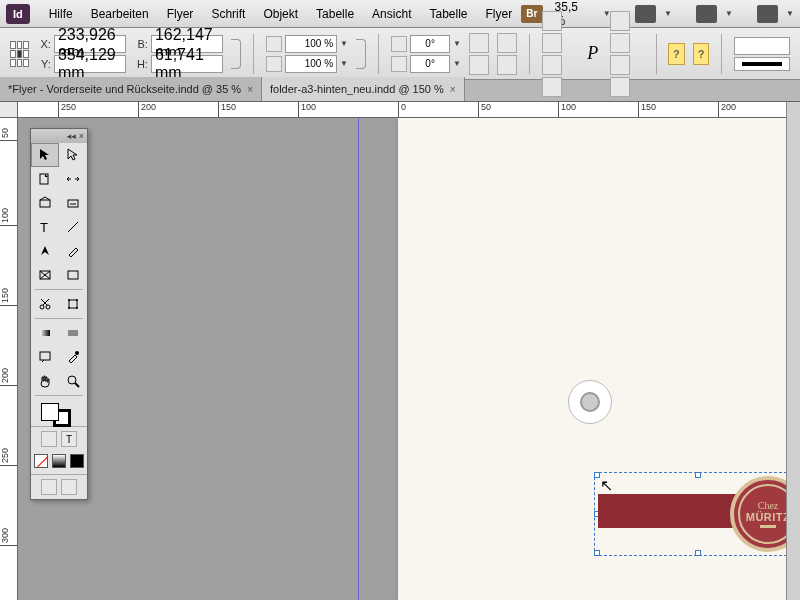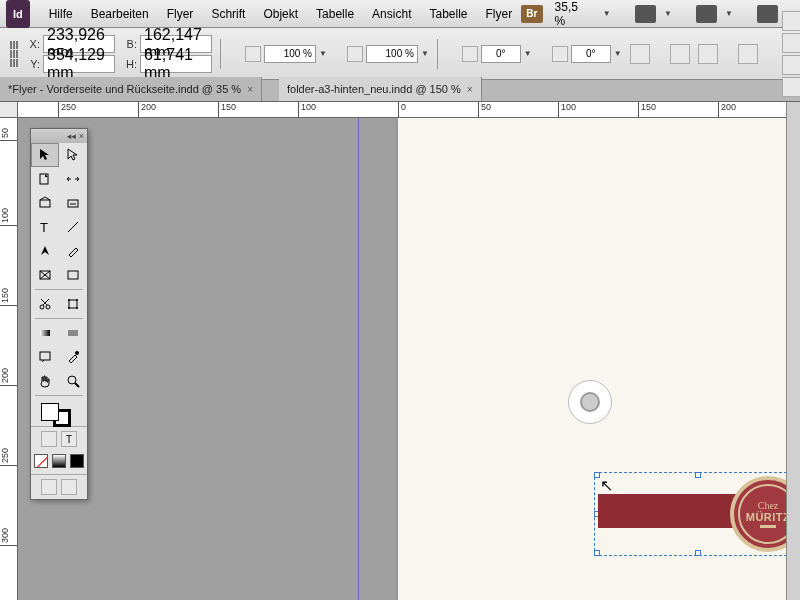--- a/index.html
+++ b/index.html
@@ -1,55 +1,55 @@
 <!DOCTYPE html>
 <html><head>
 <meta charset="utf-8">
 <style>
 * { margin: 0; padding: 0; box-sizing: border-box; font-family: "Segoe UI", Tahoma, sans-serif; }
 body { width: 800px; height: 600px; background: #a0a0a0; overflow: hidden; position: relative; }
 
 
 .menubar { height: 28px; background: linear-gradient(#f0f0f0,#d8d8d8); display: flex; align-items: center; padding: 0 6px; border-bottom: 1px solid #888; font-size: 12px; }
-.app-badge { width: 24px; height: 28px; background: #4a2a4a; color: #fff; display: flex; align-items: center; justify-content: center; font-weight: bold; font-size: 11px; border-radius: 3px; margin-right: 10px; }
+.app-badge { width: 24px; height: 20px; background: #4a2a4a; color: #fff; display: flex; align-items: center; justify-content: center; font-weight: bold; font-size: 11px; border-radius: 3px; margin-right: 10px; }
 .menu-item { padding: 0 9px; cursor: pointer; }
 .menubar-right { margin-left: auto; display: flex; align-items: center; gap: 8px; }
 .br-badge { width: 22px; height: 18px; background: #8a6436; color: #fff; font-size: 10px; display: flex; align-items: center; justify-content: center; border-radius: 2px; font-weight: bold; }
 .zoom-display { font-size: 12px; padding: 0 4px; }
 .dd-arrow { font-size: 8px; color: #444; }
 .workspace-icon { width: 22px; height: 18px; background: #555; border-radius: 2px; }
 
 
 .controlbar { height: 52px; background: linear-gradient(#ededed,#dcdcdc); border-bottom: 1px solid #888; display: flex; align-items: center; padding: 2px 10px; gap: 8px; font-size: 11px; }
 .ref-grid { width: 26px; height: 26px; display: grid; grid-template-columns: repeat(3,1fr); grid-template-rows: repeat(3,1fr); gap: 1px; }
 .ref-grid div { background: #fff; border: 1px solid #777; }
 .ref-grid div.sel { background: #333; }
 .coord-group { display: flex; flex-direction: column; gap: 2px; }
 .coord-row { display: flex; align-items: center; gap: 3px; }
 .coord-label { width: 14px; text-align: right; color: #333; }
 .coord-input { width: 72px; height: 18px; background: #fff; border: 1px solid #999; font-size: 16px; padding: 0 3px; display: flex; align-items: center; }
 .link-icon { width: 14px; height: 30px; border: 1px solid #999; border-left: none; border-radius: 0 4px 4px 0; }
-.pct-group { display: flex; gap: 20px; }
+.pct-group { display: flex; flex-direction: column; gap: 2px; }
 .pct-input { width: 52px; height: 18px; background: #fff; border: 1px solid #999; font-size: 10px; display: flex; align-items: center; padding: 0 3px; justify-content: flex-end; }
 .tiny-icon { width: 16px; height: 16px; border: 1px solid #aaa; background: #e8e8e8; }
 .angle-input { width: 40px; height: 18px; background: #fff; border: 1px solid #999; font-size: 10px; display: flex; align-items: center; justify-content: center; }
 .divider-v { width: 1px; height: 40px; background: #aaa; margin: 0 4px; }
 .ctrl-btn { width: 20px; height: 20px; background: #e8e8e8; border: 1px solid #aaa; }
 .ctrl-cluster { display: flex; flex-wrap: wrap; gap: 2px; width: 46px; }
 .big-p { font-size: 18px; font-family: serif; font-style: italic; padding: 0 4px; }
 .help-btn { width: 22px; height: 22px; background: #ffe680; border: 1px solid #c0a040; display: flex; align-items: center; justify-content: center; font-weight: bold; color: #664; }
 .stroke-row { display: flex; flex-direction: column; gap: 2px; }
 .stroke-field { width: 56px; height: 18px; background: #fff; border: 1px solid #999; }
 .stroke-preview { width: 56px; height: 14px; background: #fff; border: 1px solid #999; display: flex; align-items: center; justify-content: center; }
 .stroke-preview-line { width: 40px; height: 4px; background: #000; }
 
 
 .doctabs { height: 22px; background: #b8b8b8; display: flex; align-items: flex-end; font-size: 11px; border-bottom: 1px solid #666; }
 .doctab { height: 24px; padding: 0 8px; display: flex; align-items: center; gap: 6px; background: #b8b8b8; border-right: 1px solid #888; color: #222; cursor: pointer; }
-.doctab.active { background: #d4d4d4; margin-left: 17px; }
+.doctab.active { background: #d4d4d4; }
 .doctab .close { font-size: 10px; color: #555; }
 
 
 .ruler-h { position: absolute; left: 18px; right: 0; top: 102px; height: 16px; background: #fff; border-bottom: 1px solid #666; font-size: 9px; overflow: hidden; }
 .ruler-h .tick { position: absolute; top: 0; height: 16px; border-left: 1px solid #555; padding-left: 2px; color: #333; }
 .ruler-v { position: absolute; left: 0; top: 118px; bottom: 0; width: 18px; background: #fff; border-right: 1px solid #666; font-size: 9px; overflow: hidden; }
 .ruler-v .tick { position: absolute; left: 0; width: 18px; border-top: 1px solid #555; color: #333; writing-mode: vertical-rl; text-orientation: mixed; padding-top: 2px; text-align: center; transform: rotate(180deg); }
 .ruler-corner { position: absolute; left: 0; top: 102px; width: 18px; height: 16px; background: #e8e8e8; border-right: 1px solid #666; border-bottom: 1px solid #666; }
 
 

